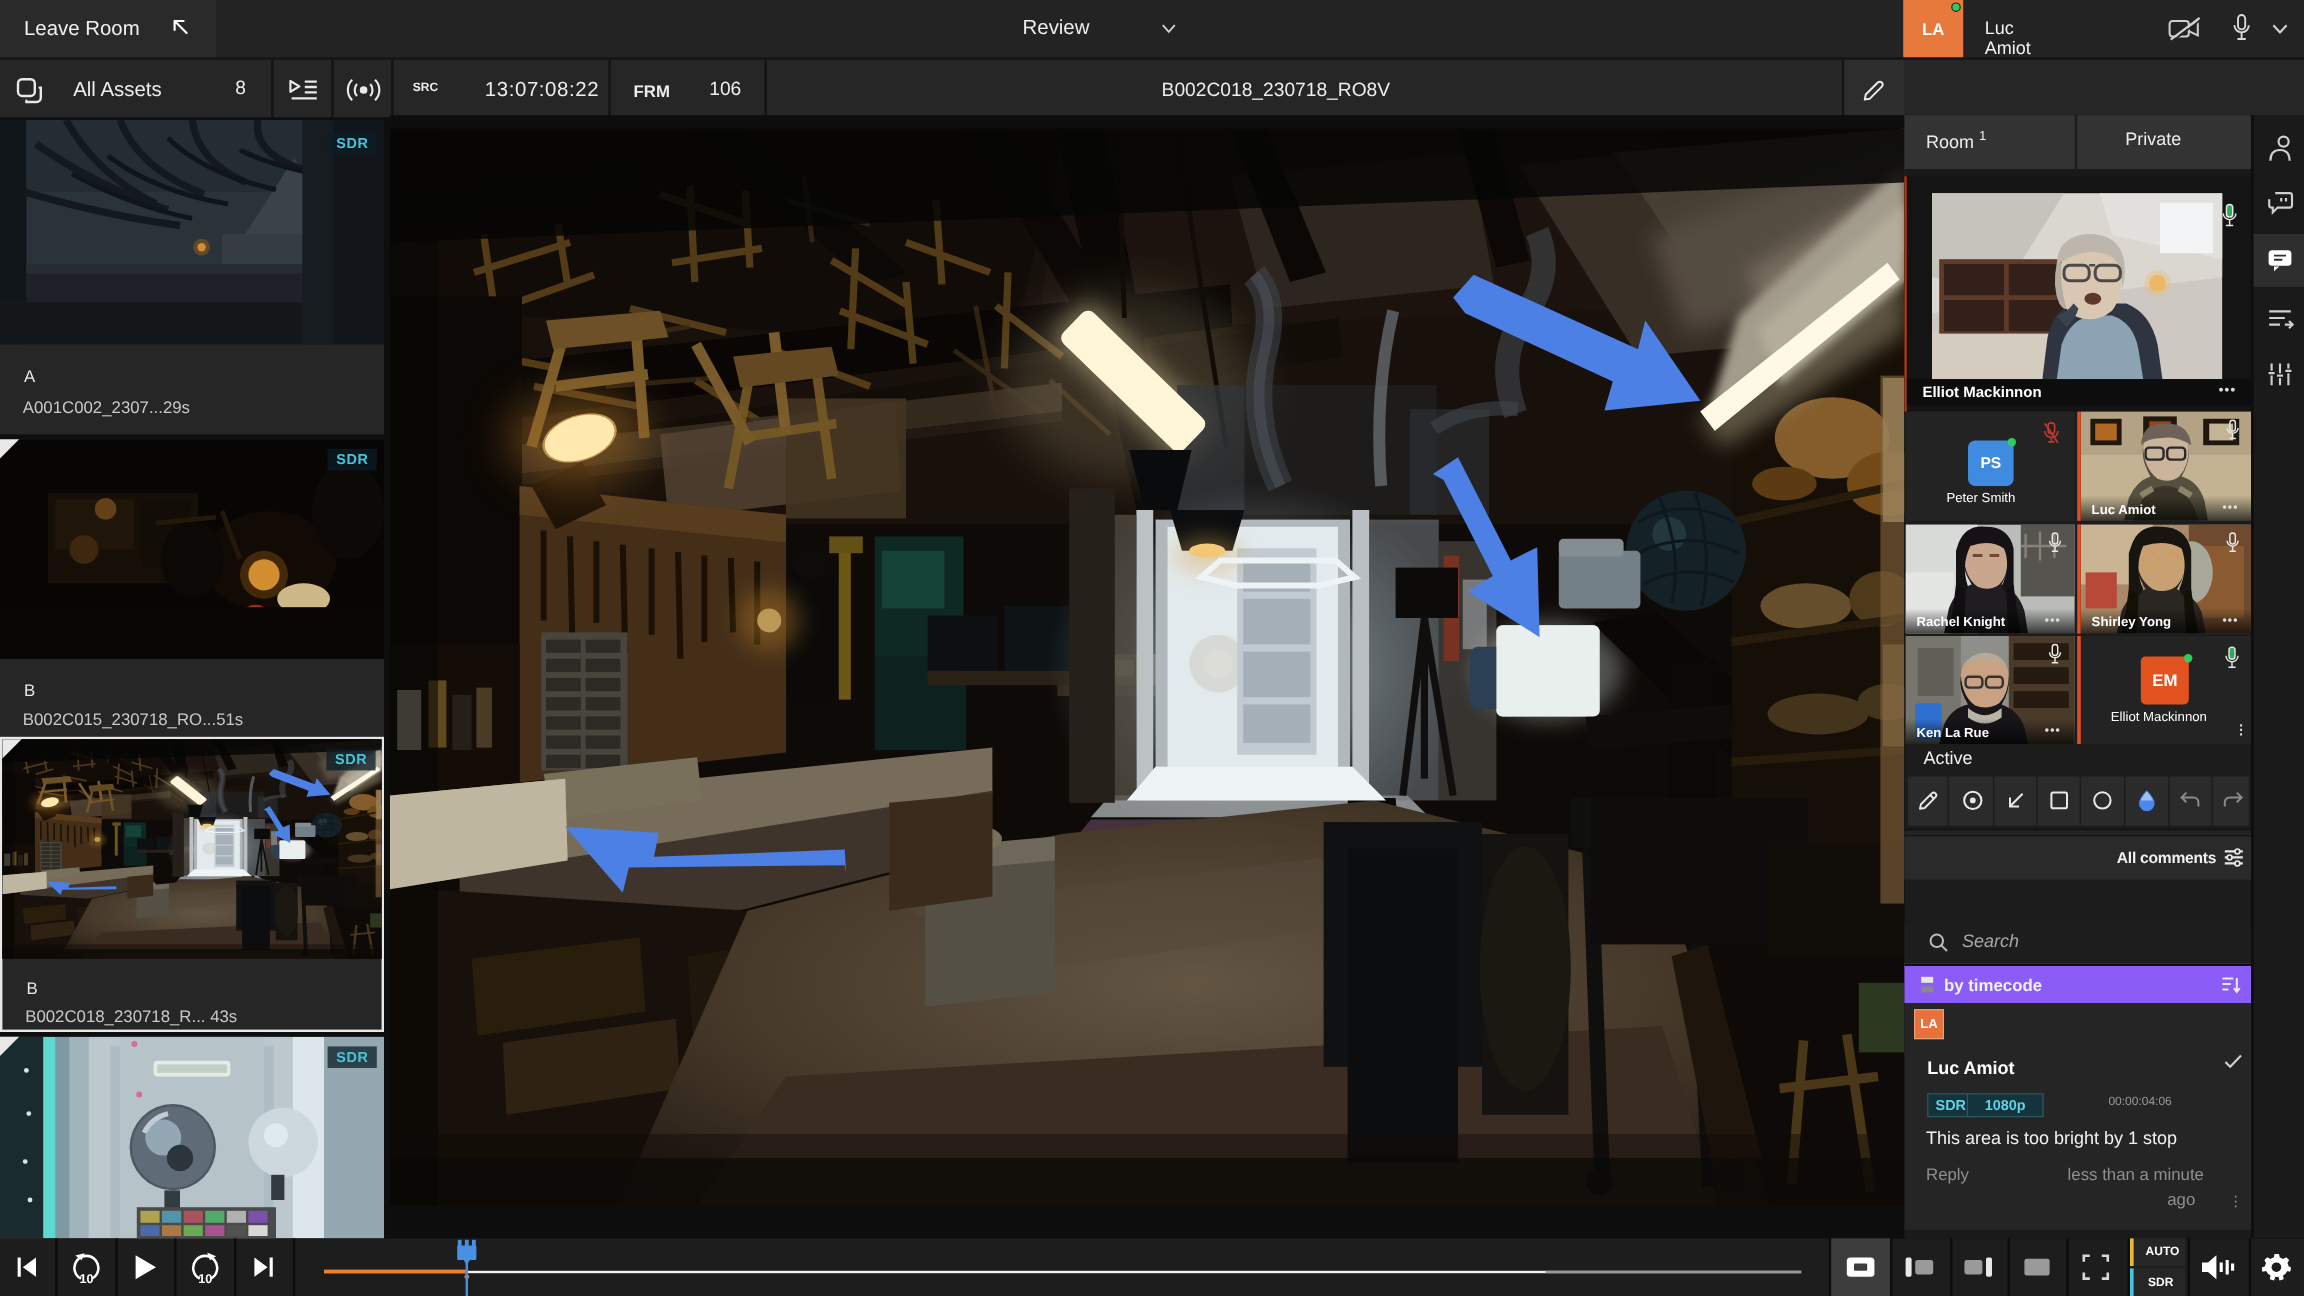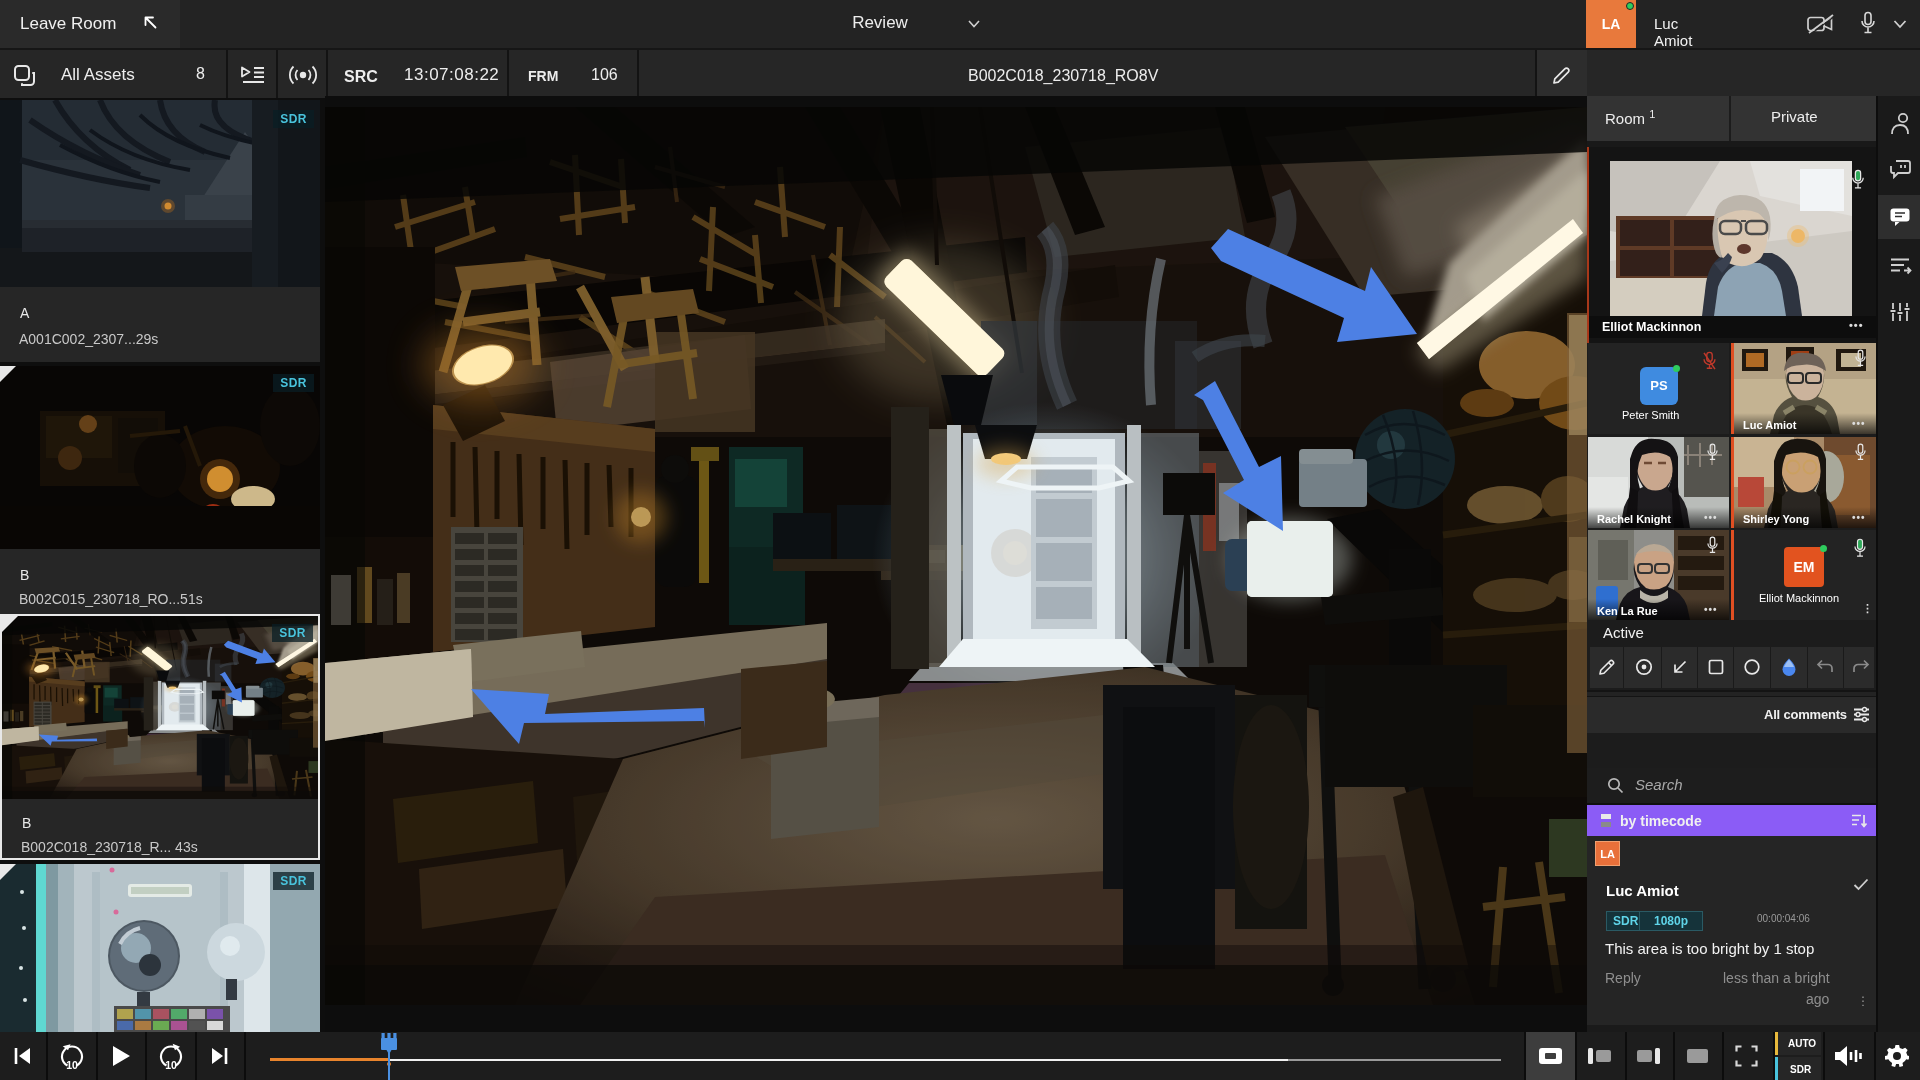--- a/index.html
+++ b/index.html
@@ -86,21 +86,21 @@
       <path d="M2 4.5 L9.5 9 L2 13.5 Z" fill="none" stroke="#e8e8e8" stroke-width="1.8" stroke-linejoin="round"></path>
       <path d="M14 5 L24 5 M14 9.5 L24 9.5 M14 14 L24 14 M3 19 L24 19" stroke="#e8e8e8" stroke-width="1.9"></path>
     </svg>
     <div class="tsep" style="left:276px"></div>
     <svg class="abs" style="left:288px;top:14px" width="30" height="22" viewBox="0 0 30 22">
       <circle cx="15" cy="11" r="3.2" fill="#e8e8e8"></circle>
       <path d="M9.5 6 a7.4 7.4 0 0 0 0 10 M20.5 6 a7.4 7.4 0 0 1 0 10" fill="none" stroke="#e8e8e8" stroke-width="1.8"></path>
       <path d="M5.5 2.5 a11.8 11.8 0 0 0 0 17 M24.5 2.5 a11.8 11.8 0 0 1 0 17" fill="none" stroke="#e8e8e8" stroke-width="1.8"></path>
     </svg>
     <div class="tsep" style="left:326px"></div>
-    <div class="txt" style="left:344px;top:18px;font-size:16px;font-weight:bold;">SRC</div>
+    <div class="txt" style="left:344px;top:18px;font-size:10px;font-weight:bold;">SRC</div>
     <div class="txt" style="left:404px;top:15px;font-size:17px;letter-spacing:0.5px;">13:07:08:22</div>
     <div class="tsep" style="left:507px"></div>
     <div class="txt" style="left:528px;top:18px;font-size:14px;font-weight:bold;">FRM</div>
     <div class="txt" style="left:591px;top:16px;font-size:16px;">106</div>
     <div class="tsep" style="left:637px"></div>
     <div class="txt" style="left:968px;top:17px;font-size:16px;">B002C018_230718_RO8V</div>
     <div class="tsep" style="left:1535px"></div>
     <div class="abs" style="left:1537px;top:0;width:50px;height:50px;background:#2d2d2d;"></div>
     <svg class="abs" style="left:1548px;top:13px" width="26" height="26" viewBox="0 0 26 26">
       <path d="M6 20 L6.8 15.8 L16.8 5.8 a2.4 2.4 0 0 1 3.4 0 a2.4 2.4 0 0 1 0 3.4 L10.2 19.2 Z" fill="none" stroke="#e8e8e8" stroke-width="1.7" stroke-linejoin="round"></path>
@@ -767,21 +767,21 @@
       <div class="abs" style="left:8px;top:5px;width:25px;height:25px;background:#e8703a;border:1px solid #f0a070;color:#fff;font-weight:bold;font-size:11px;text-align:center;line-height:25px;">LA</div>
       <div class="abs" style="left:19px;top:46px;color:#fff;font-size:15px;font-weight:bold;">Luc Amiot</div>
       <svg class="abs" style="left:266px;top:42px" width="16" height="13" viewBox="0 0 16 13">
         <path d="M1.5 7 L5.5 11 L14.5 1.5" fill="none" stroke="#cfcfcf" stroke-width="1.8"></path>
       </svg>
       <div class="abs" style="left:19px;top:75px;background:#15333a;border:1px solid #2a5a64;color:#5fd4e8;font-weight:bold;font-size:12px;padding:2px 6px;">SDR</div>
       <div class="abs" style="left:52px;top:75px;background:#15333a;border:1px solid #2a5a64;color:#5fd4e8;font-weight:bold;font-size:12px;padding:2px 14px;">1080p</div>
       <div class="abs" style="left:170px;top:77px;color:#9a9a9a;font-size:10px;">00:00:04:06</div>
       <div class="abs" style="left:18px;top:104px;color:#f2f2f2;font-size:15px;">This area is too bright by 1 stop</div>
       <div class="abs" style="left:18px;top:134px;color:#8f8f8f;font-size:14px;">Reply</div>
-      <div class="abs" style="left:136px;top:134px;color:#8f8f8f;font-size:14px;">less than a bright</div>
+      <div class="abs" style="left:136px;top:134px;color:#8f8f8f;font-size:14px;">less than a minute</div>
       <div class="abs" style="left:219px;top:155px;color:#8f8f8f;font-size:14px;">ago</div>
       <div class="abs" style="left:270px;top:158px;color:#9a9a9a;font-size:12px;">⋮</div>
     </div>
     <div class="abs" style="left:0;top:929px;width:289px;height:7px;background:#1a1a1a;"></div>
   </div>
   <div id="rstrip" class="abs">
     <svg class="abs" style="left:11px;top:16px" width="22" height="24" viewBox="0 0 22 24">
       <circle cx="14" cy="6" r="4.2" fill="none" stroke="#cfcfcf" stroke-width="1.8"></circle>
       <path d="M3 22 Q3 13 11 13 Q19 13 19 22" fill="none" stroke="#cfcfcf" stroke-width="1.8"></path>
     </svg>

